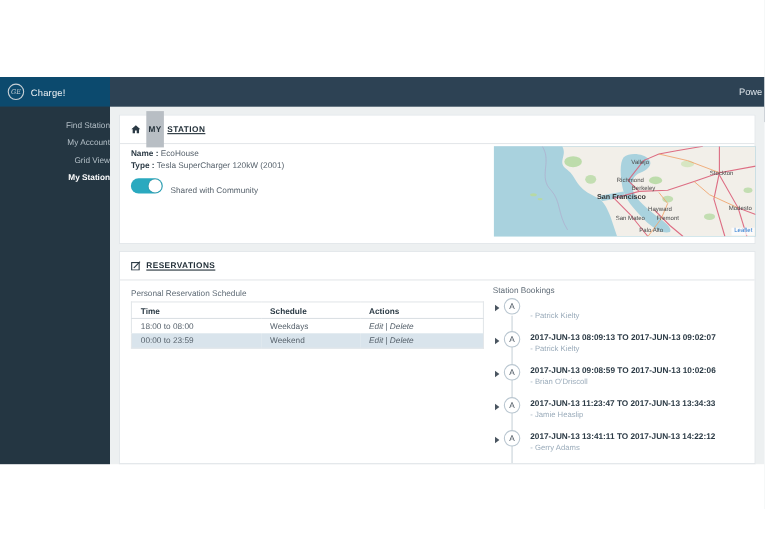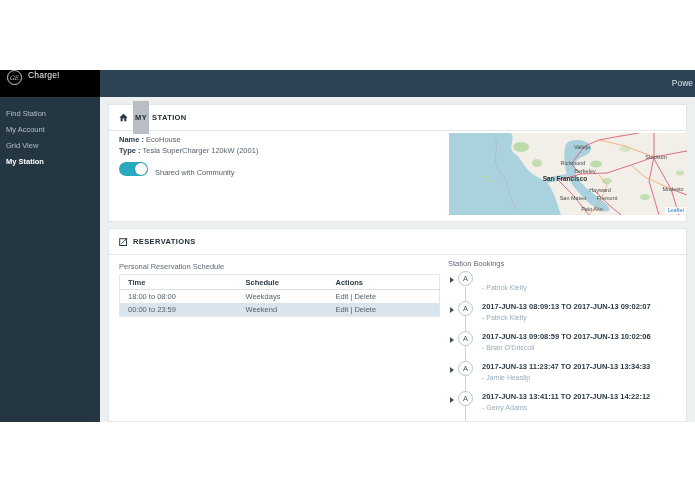--- a/index.html
+++ b/index.html
@@ -6,41 +6,41 @@
   body{
     width:695px;height:494px;position:relative;overflow:hidden;
     background:#ffffff;
     font-family:"Liberation Sans", sans-serif;
     -webkit-font-smoothing:antialiased;
   }
   .abs{position:absolute;}
 
   
   .topbar{left:0;top:70px;width:695px;height:41px;background:#2d4254;}
-  .brand{left:0;top:70px;width:100px;height:27px;background:#000000;display:flex;}
+  .brand{left:0;top:70px;width:100px;height:27px;background:#0c4a6e;display:flex;align-items:center;}
   .ge-logo{width:13px;height:13px;margin-left:7px;border:1px solid #c7d0d6;border-radius:50%;
     display:flex;align-items:center;justify-content:center;}
   .ge-logo span{font-family:"DejaVu Serif",serif;font-style:italic;font-size:6px;color:#c7d0d6;line-height:1;}
   .app-name{margin-left:6px;color:#f2f5f7;font-size:8.5px;letter-spacing:.2px;}
   .topbar-right{position:absolute;right:0;top:0;height:27px;line-height:27px;padding-right:2px;
     color:#dde4e9;font-size:8.5px;}
 
   
-  .sidebar{left:0;top:97px;width:100px;height:325px;background:#243642;}
+  .sidebar{left:0;top:97px;width:100px;height:325px;background:#243642;text-align:right;}
   .nav-item{height:16px;line-height:16px;padding-left:6px;color:#b3bfc7;font-size:7.5px;cursor:pointer;}
   .nav-item.active{color:#ffffff;font-weight:bold;}
   .sidebar-inner{padding-top:9px;}
 
   
   .content{left:100px;top:97px;width:595px;height:325px;background:#edf0f1;}
   .card{position:absolute;background:#ffffff;border:1px solid #e2e6e9;box-sizing:border-box;}
   .card1{left:8px;top:7px;width:579px;height:118px;}
   .card2{left:8px;top:131px;width:579px;height:194px;}
   .card-header{height:25px;border-bottom:1px solid #e4e7ea;display:flex;align-items:center;padding-left:10px;}
-  .card-header .ttl{font-size:7.5px;font-weight:bold;color:#222f38;letter-spacing:.4px;margin-left:5px;}
+  .card-header .ttl{font-size:7.5px;font-weight:bold;color:#222f38;letter-spacing:.4px;margin-left:5px;text-decoration:underline;}
   .chip{background:#b8bec4;color:#222f38;font-size:7.5px;font-weight:bold;letter-spacing:.4px;
     padding:12px 2px;margin-left:5px;}
   .chip + .ttl{margin-left:3px;}
 
   .detail-line{position:absolute;left:10px;font-size:7.5px;color:#57626c;}
   .detail-line b{color:#2b3a45;}
 
   
   .toggle{position:absolute;left:10px;top:57px;width:29px;height:14px;border-radius:7px;background:#2aa9bf;cursor:pointer;}
   .toggle .knob{position:absolute;right:1px;top:1px;width:12px;height:12px;border-radius:50%;background:#ffffff;
@@ -55,21 +55,21 @@
 
   
   .sched-title{position:absolute;left:10px;top:33px;font-size:7.5px;color:#5f6b76;}
   table.sched{position:absolute;left:10px;top:45px;width:320px;border-collapse:collapse;
     border:1px solid #e3e7ea;font-size:7.5px;table-layout:fixed;}
   table.sched th{font-weight:bold;color:#2b3a45;text-align:left;height:14px;padding:0 8px;
     border-bottom:1px solid #dbe0e4;}
   table.sched td{color:#57626c;height:13px;padding:0 8px;}
   table.sched tr.alt td{background:#d9e4ec;}
   .col-time{width:118px;}.col-sched{width:90px;}.col-act{width:112px;}
-  .act-link{cursor:pointer;}
+  .act-link{cursor:pointer;font-style:italic;}
   .act-sep{margin:0 2px;}
 
   
   .bookings-title{position:absolute;left:339px;top:30px;font-size:7.5px;color:#5f6b76;}
   .timeline{position:absolute;left:356px;top:58px;width:1px;height:134px;background:#c9d3da;}
   .booking{position:absolute;left:341px;width:230px;height:28px;}
   .caret{position:absolute;left:0;top:6px;width:0;height:0;
     border-left:4px solid #4a5560;border-top:3px solid transparent;border-bottom:3px solid transparent;cursor:pointer;}
   .avatar{position:absolute;left:8px;top:0;width:13px;height:13px;border:1px solid #b9c6d0;border-radius:50%;
     background:#ffffff;color:#4a5560;font-size:7.5px;line-height:13px;text-align:center;z-index:2;}

